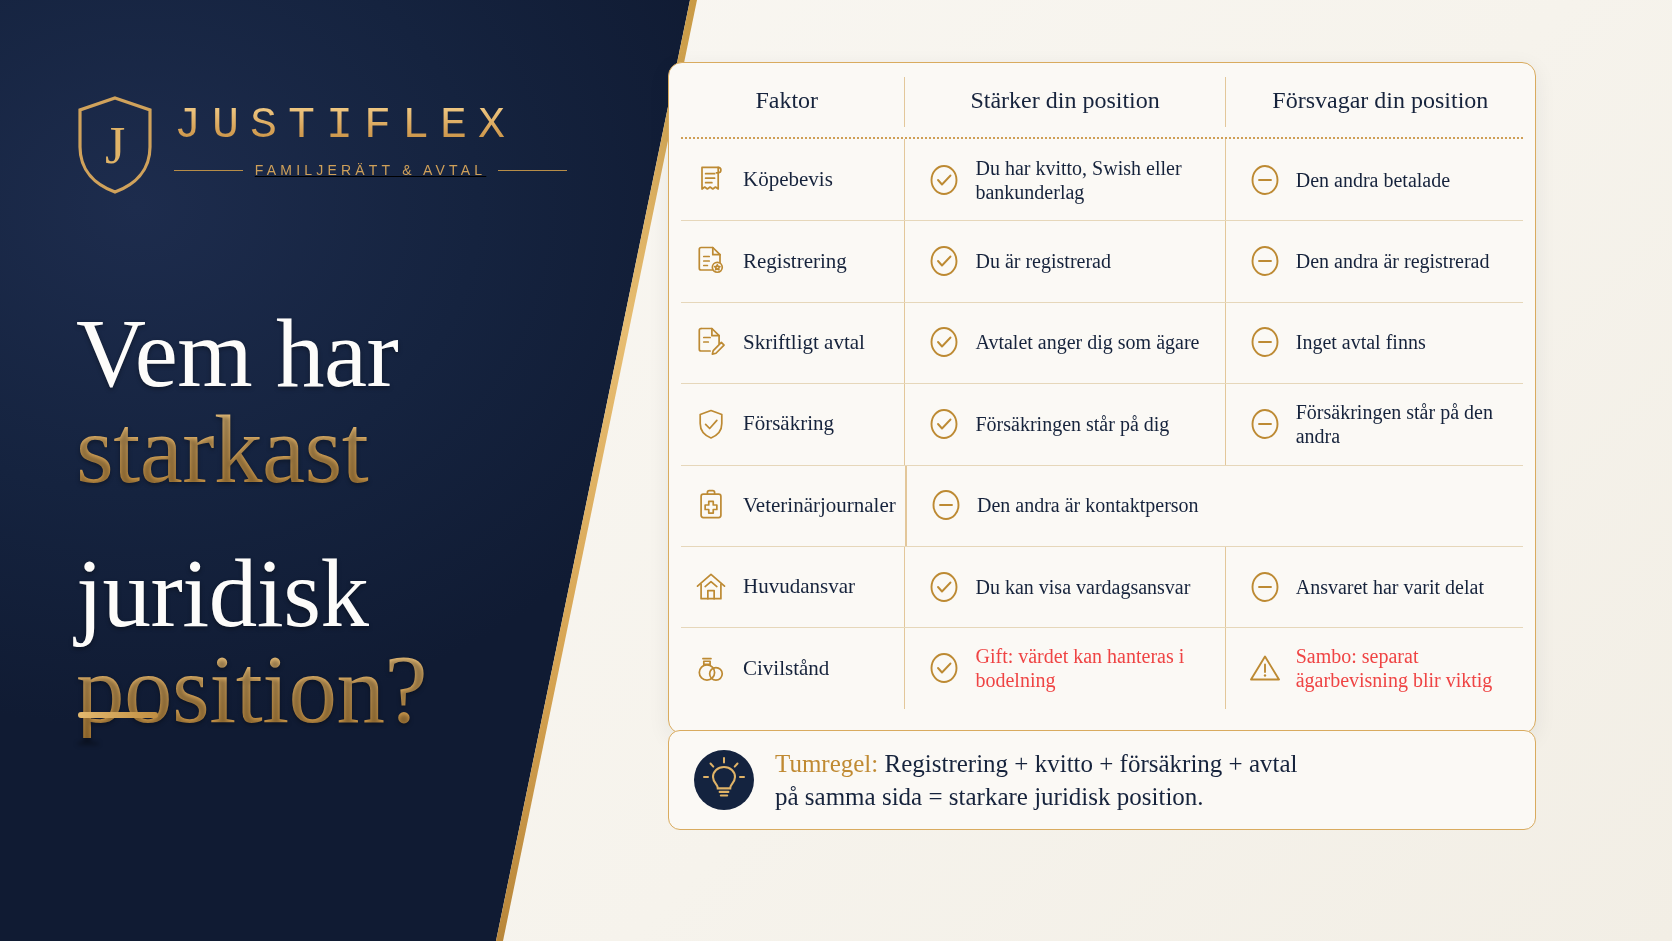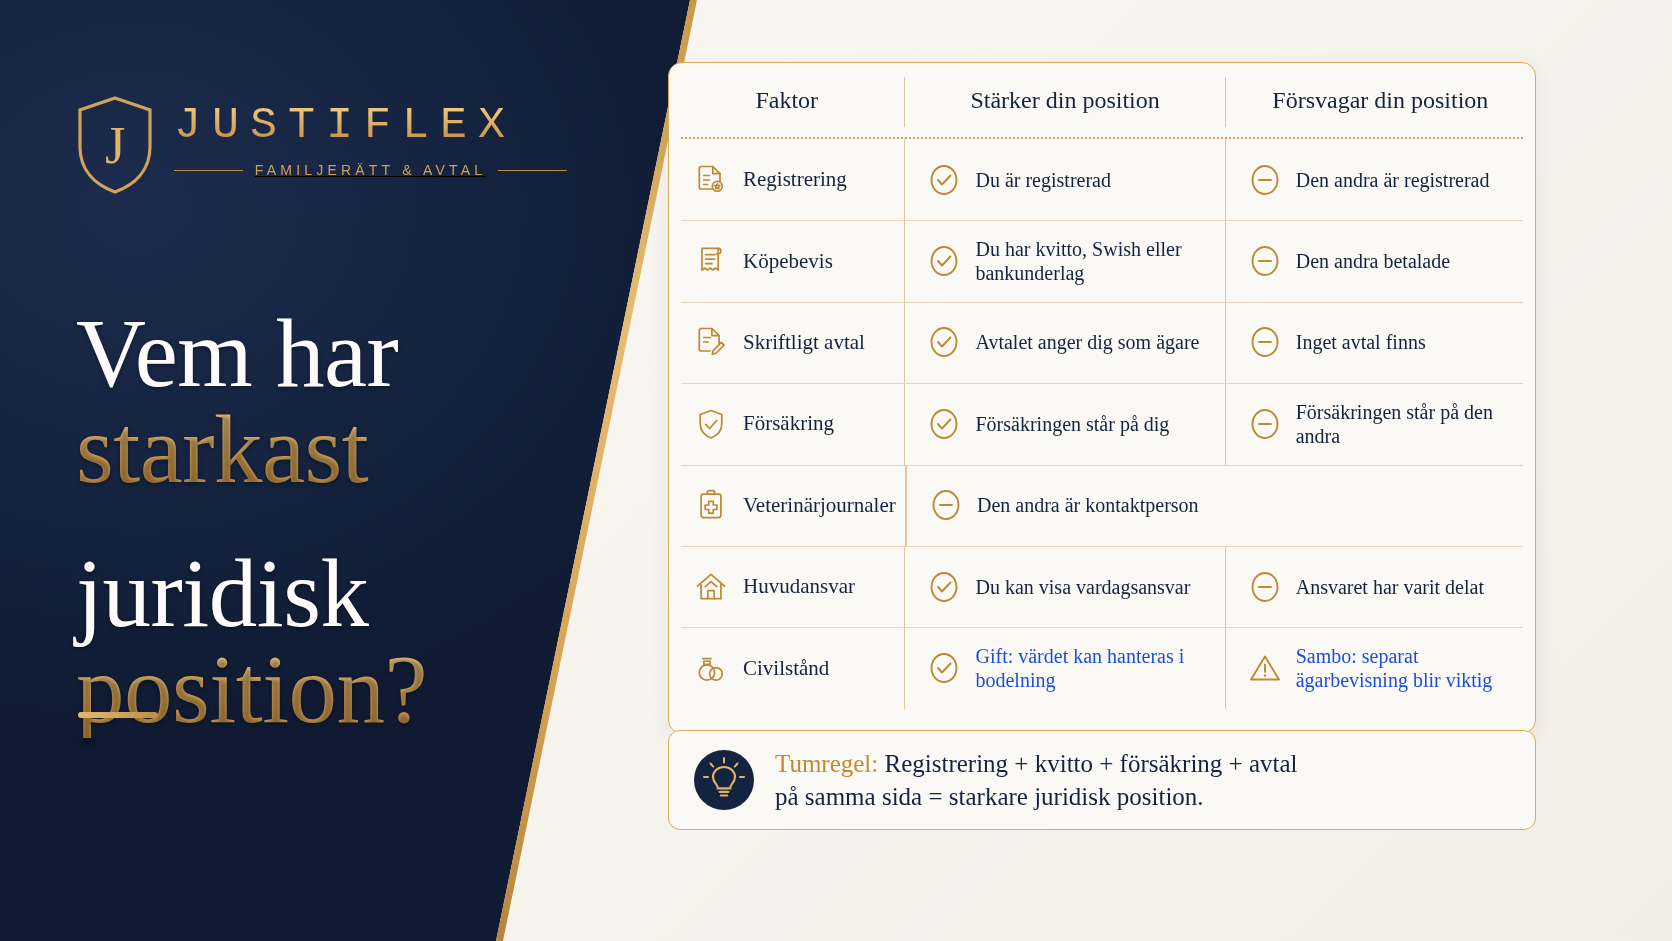--- a/index.html
+++ b/index.html
@@ -92,21 +92,21 @@
   .trow + .trow::before{
     content:""; position:absolute; left:12px; right:12px; top:0; height:1px; background:#e6d7ba;
   }
   .cell{ display:flex; align-items:center; gap:14px; padding:0 6px; }
   .cell.c1{ width:236px; padding-left:24px; }
   .cell.c2{ width:320px; padding-left:22px; }
   .cell.c3{ width:310px; padding-left:22px; }
   .vdiv{ width:1px; background:#e3c79a; }
   .factor-label{ font-size:21px; color:#16233c; white-space:nowrap; }
   .cell-text{ font-size:20px; line-height:1.2; color:#16233c; }
-  .cell-text.gold{ color:#1d4ed8; }
+  .cell-text.gold{ color:#ef4444; }
   .ico{ flex:0 0 auto; display:block; }
 
   
   #tumregel-box{
     position:absolute; left:668px; top:730px; width:868px; height:100px;
     background:#fbf9f5; border:1px solid #d9ab5f; border-radius:12px;
     display:flex; align-items:center; gap:20px; padding:4px 24px;
     z-index:4;
   }
   #bulb-badge{ flex:0 0 auto; width:62px; height:62px; }
@@ -155,20 +155,52 @@
     <div class="th col2">Stärker din position</div>
     <div class="vdiv-head"></div>
     <div class="th col3">Försvagar din position</div>
   </div>
   <div id="head-underline"></div>
   <div id="table-body">
       <div class="trow">
         <div class="cell c1">
           <span>
             <svg class="ico" width="36" height="36" viewBox="0 0 40 40" fill="none" stroke="#bd8a33" stroke-width="1.9" stroke-linecap="round" stroke-linejoin="round">
+              <path d="M10 6h18v24l-3-2.2-3 2.2-3-2.2-3 2.2-3-2.2-3 2.2z"></path>
+              <path d="M14 13h10M14 18h10M14 23h7"></path>
+              <path d="M28 6a3 3 0 0 1 0 6h-2"></path>
+            </svg>
+          </span>
+          <span class="factor-label">Köpebevis</span>
+        </div>
+        <div class="vdiv"></div>
+        <div class="cell c2">
+          <span>
+            <svg class="ico" width="34" height="34" viewBox="0 0 34 34" fill="none" stroke="#bd8a33" stroke-width="1.9" stroke-linecap="round" stroke-linejoin="round">
+              <ellipse cx="17" cy="17" rx="12.5" ry="14"></ellipse>
+              <path d="M11 17l4 4.5 8.5-9"></path>
+            </svg>
+          </span>
+          <span class="cell-text">Du har kvitto, Swish eller bankunderlag</span>
+        </div>
+        <div class="vdiv"></div>
+        <div class="cell c3">
+          <span>
+            <svg class="ico" width="34" height="34" viewBox="0 0 34 34" fill="none" stroke="#bd8a33" stroke-width="1.9" stroke-linecap="round">
+              <ellipse cx="17" cy="17" rx="12.5" ry="14"></ellipse>
+              <path d="M11 17h12"></path>
+            </svg>
+          </span>
+          <span class="cell-text">Den andra betalade</span>
+        </div>
+      </div>
+      <div class="trow">
+        <div class="cell c1">
+          <span>
+            <svg class="ico" width="36" height="36" viewBox="0 0 40 40" fill="none" stroke="#bd8a33" stroke-width="1.9" stroke-linecap="round" stroke-linejoin="round">
               <path d="M9 5h13l8 8v15a2 2 0 0 1-2 2H9a2 2 0 0 1-2-2V7a2 2 0 0 1 2-2z"></path>
               <path d="M22 5v8h8"></path>
               <path d="M12 15h6M12 20h6M12 25h4"></path>
               <circle cx="27" cy="27" r="5.5" fill="#fbf9f5"></circle>
               <path d="M27 24.2l.9 1.8 2 .3-1.45 1.4.35 2L27 28.76 25.2 29.5l.35-2L24.1 26.3l2-.3z"></path>
             </svg>
           </span>
           <span class="factor-label">Registrering</span>
         </div>
         <div class="vdiv"></div>
@@ -183,52 +215,20 @@
         </div>
         <div class="vdiv"></div>
         <div class="cell c3">
           <span>
             <svg class="ico" width="34" height="34" viewBox="0 0 34 34" fill="none" stroke="#bd8a33" stroke-width="1.9" stroke-linecap="round">
               <ellipse cx="17" cy="17" rx="12.5" ry="14"></ellipse>
               <path d="M11 17h12"></path>
             </svg>
           </span>
           <span class="cell-text">Den andra är registrerad</span>
-        </div>
-      </div>
-      <div class="trow">
-        <div class="cell c1">
-          <span>
-            <svg class="ico" width="36" height="36" viewBox="0 0 40 40" fill="none" stroke="#bd8a33" stroke-width="1.9" stroke-linecap="round" stroke-linejoin="round">
-              <path d="M10 6h18v24l-3-2.2-3 2.2-3-2.2-3 2.2-3-2.2-3 2.2z"></path>
-              <path d="M14 13h10M14 18h10M14 23h7"></path>
-              <path d="M28 6a3 3 0 0 1 0 6h-2"></path>
-            </svg>
-          </span>
-          <span class="factor-label">Köpebevis</span>
-        </div>
-        <div class="vdiv"></div>
-        <div class="cell c2">
-          <span>
-            <svg class="ico" width="34" height="34" viewBox="0 0 34 34" fill="none" stroke="#bd8a33" stroke-width="1.9" stroke-linecap="round" stroke-linejoin="round">
-              <ellipse cx="17" cy="17" rx="12.5" ry="14"></ellipse>
-              <path d="M11 17l4 4.5 8.5-9"></path>
-            </svg>
-          </span>
-          <span class="cell-text">Du har kvitto, Swish eller bankunderlag</span>
-        </div>
-        <div class="vdiv"></div>
-        <div class="cell c3">
-          <span>
-            <svg class="ico" width="34" height="34" viewBox="0 0 34 34" fill="none" stroke="#bd8a33" stroke-width="1.9" stroke-linecap="round">
-              <ellipse cx="17" cy="17" rx="12.5" ry="14"></ellipse>
-              <path d="M11 17h12"></path>
-            </svg>
-          </span>
-          <span class="cell-text">Den andra betalade</span>
         </div>
       </div>
       <div class="trow">
         <div class="cell c1">
           <span>
             <svg class="ico" width="36" height="36" viewBox="0 0 40 40" fill="none" stroke="#bd8a33" stroke-width="1.9" stroke-linecap="round" stroke-linejoin="round">
               <path d="M9 5h12l8 8v9"></path>
               <path d="M9 5a2 2 0 0 0-2 2v21a2 2 0 0 0 2 2h10"></path>
               <path d="M21 5v8h8"></path>
               <path d="M12 15h7M12 20h5"></path>

